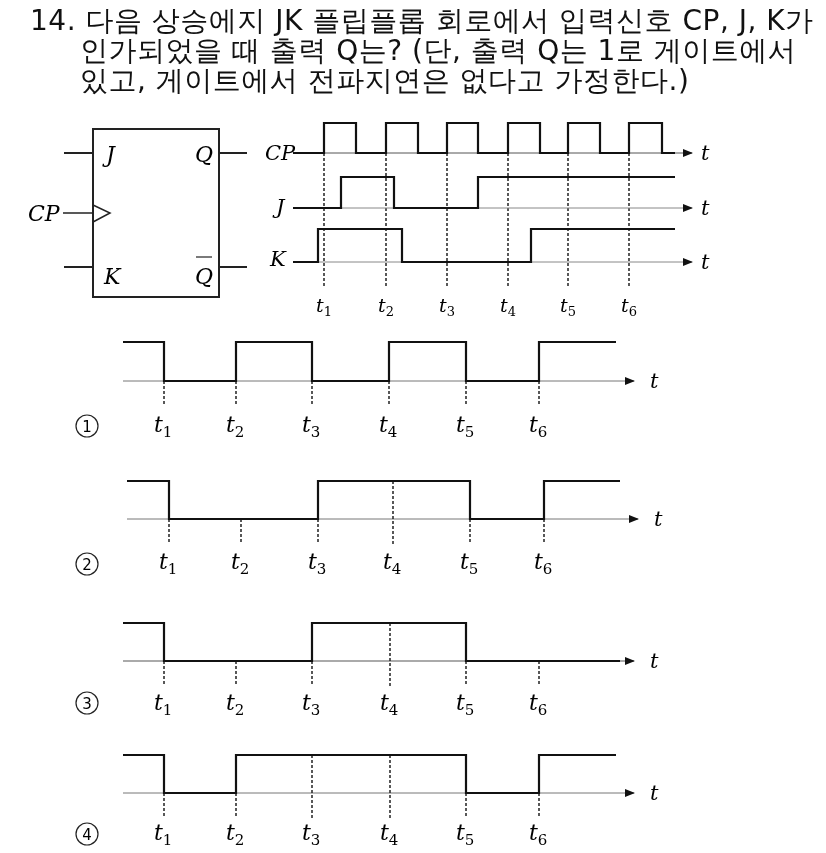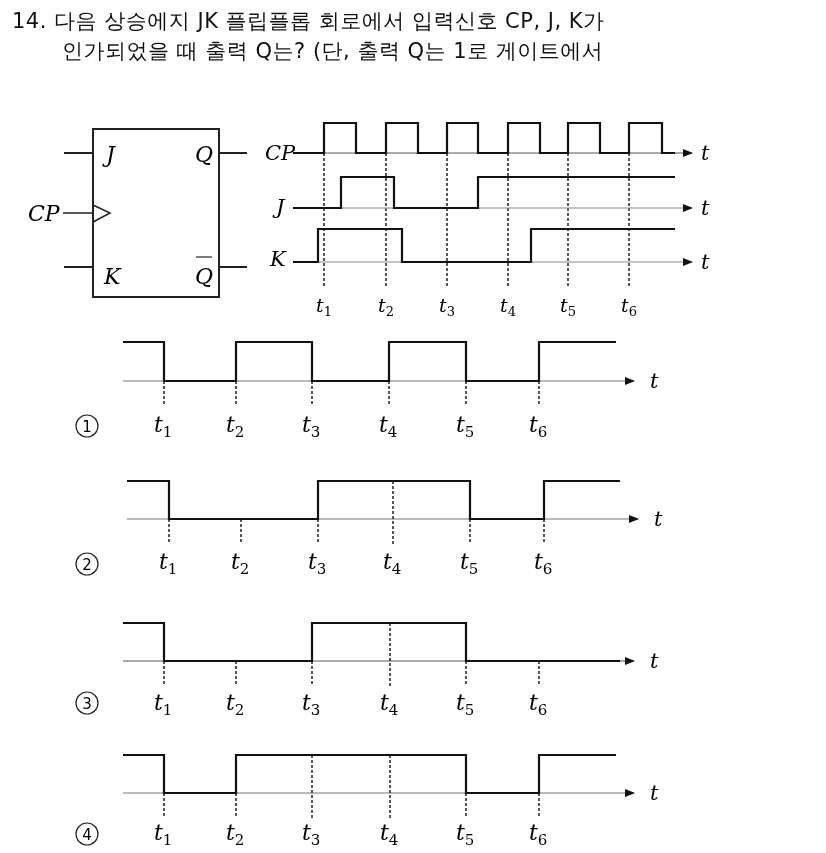--- a/index.html
+++ b/index.html
@@ -1,31 +1,32 @@
 <!DOCTYPE html>
 <html><head>
 <meta charset="utf-8">
 <style>
   html, body { margin: 0; padding: 0; background: #ffffff; }
   body { width: 826px; height: 853px; position: relative; overflow: hidden;
          font-family: "DejaVu Sans", sans-serif; color: #111; }
-  .question { position: absolute; left: 12px; top: 6px; width: 790px;
-              font-size: 21px; line-height: 30px; letter-spacing: 0.5px; }
+  .question { position: absolute; left: 30px; top: 6px; width: 790px;
+              font-size: 28px; line-height: 30px; letter-spacing: 0.5px; }
   .question .line { display: block; white-space: nowrap; }
   .question .indent { padding-left: 50px; }
   svg { position: absolute; left: 0; top: 0; }
   .math { font-family: "DejaVu Serif", serif; font-style: italic; }
   .sub { font-family: "DejaVu Serif", serif; font-style: normal; }
 </style>
 </head>
 <body>
 
 <div class="question">
   <span class="line"><span>14.</span> <span>다음 상승에지 JK 플립플롭 회로에서 입력신호 CP, J, K가</span></span>
   <span class="line indent">인가되었을 때 출력 Q는? (단, 출력 Q는 1로 게이트에서</span>
+  <span class="line indent">있고, 게이트에서 전파지연은 없다고 가정한다.)</span>
 </div>
 
 <svg width="826" height="853" viewBox="0 0 826 853">
   <defs>
     <marker id="arr" markerWidth="10" markerHeight="8" refX="9" refY="4" orient="auto" markerUnits="userSpaceOnUse">
       <path d="M0,0 L10,4 L0,8 z" fill="#111"></path>
     </marker>
   </defs>
 
   <g>

